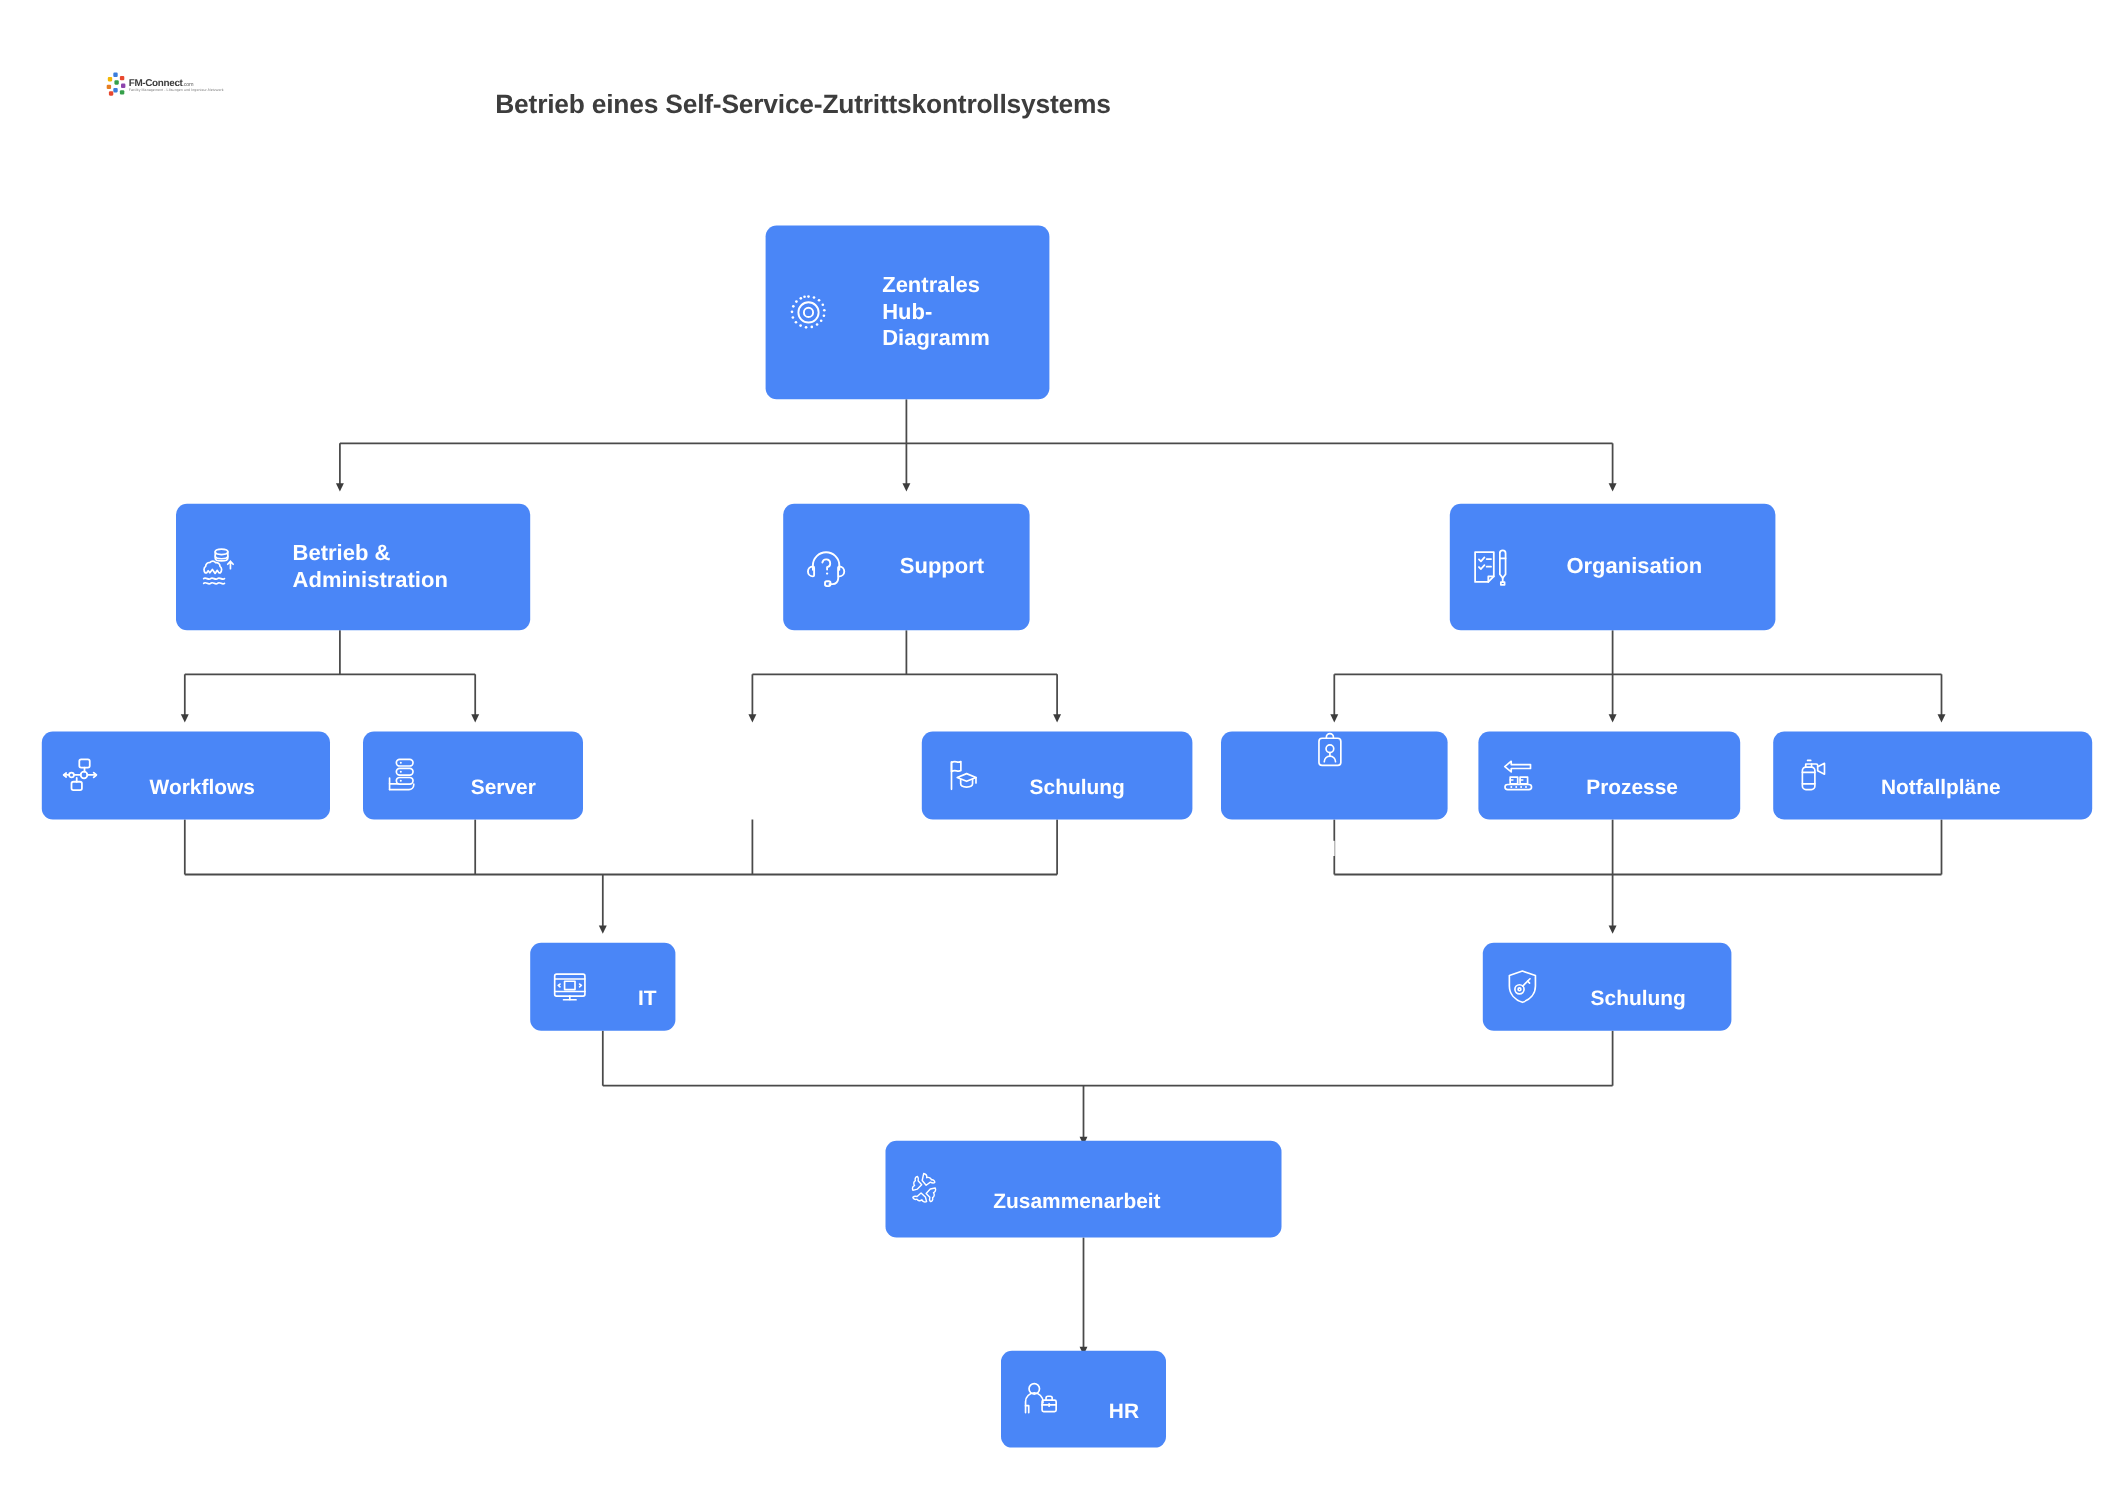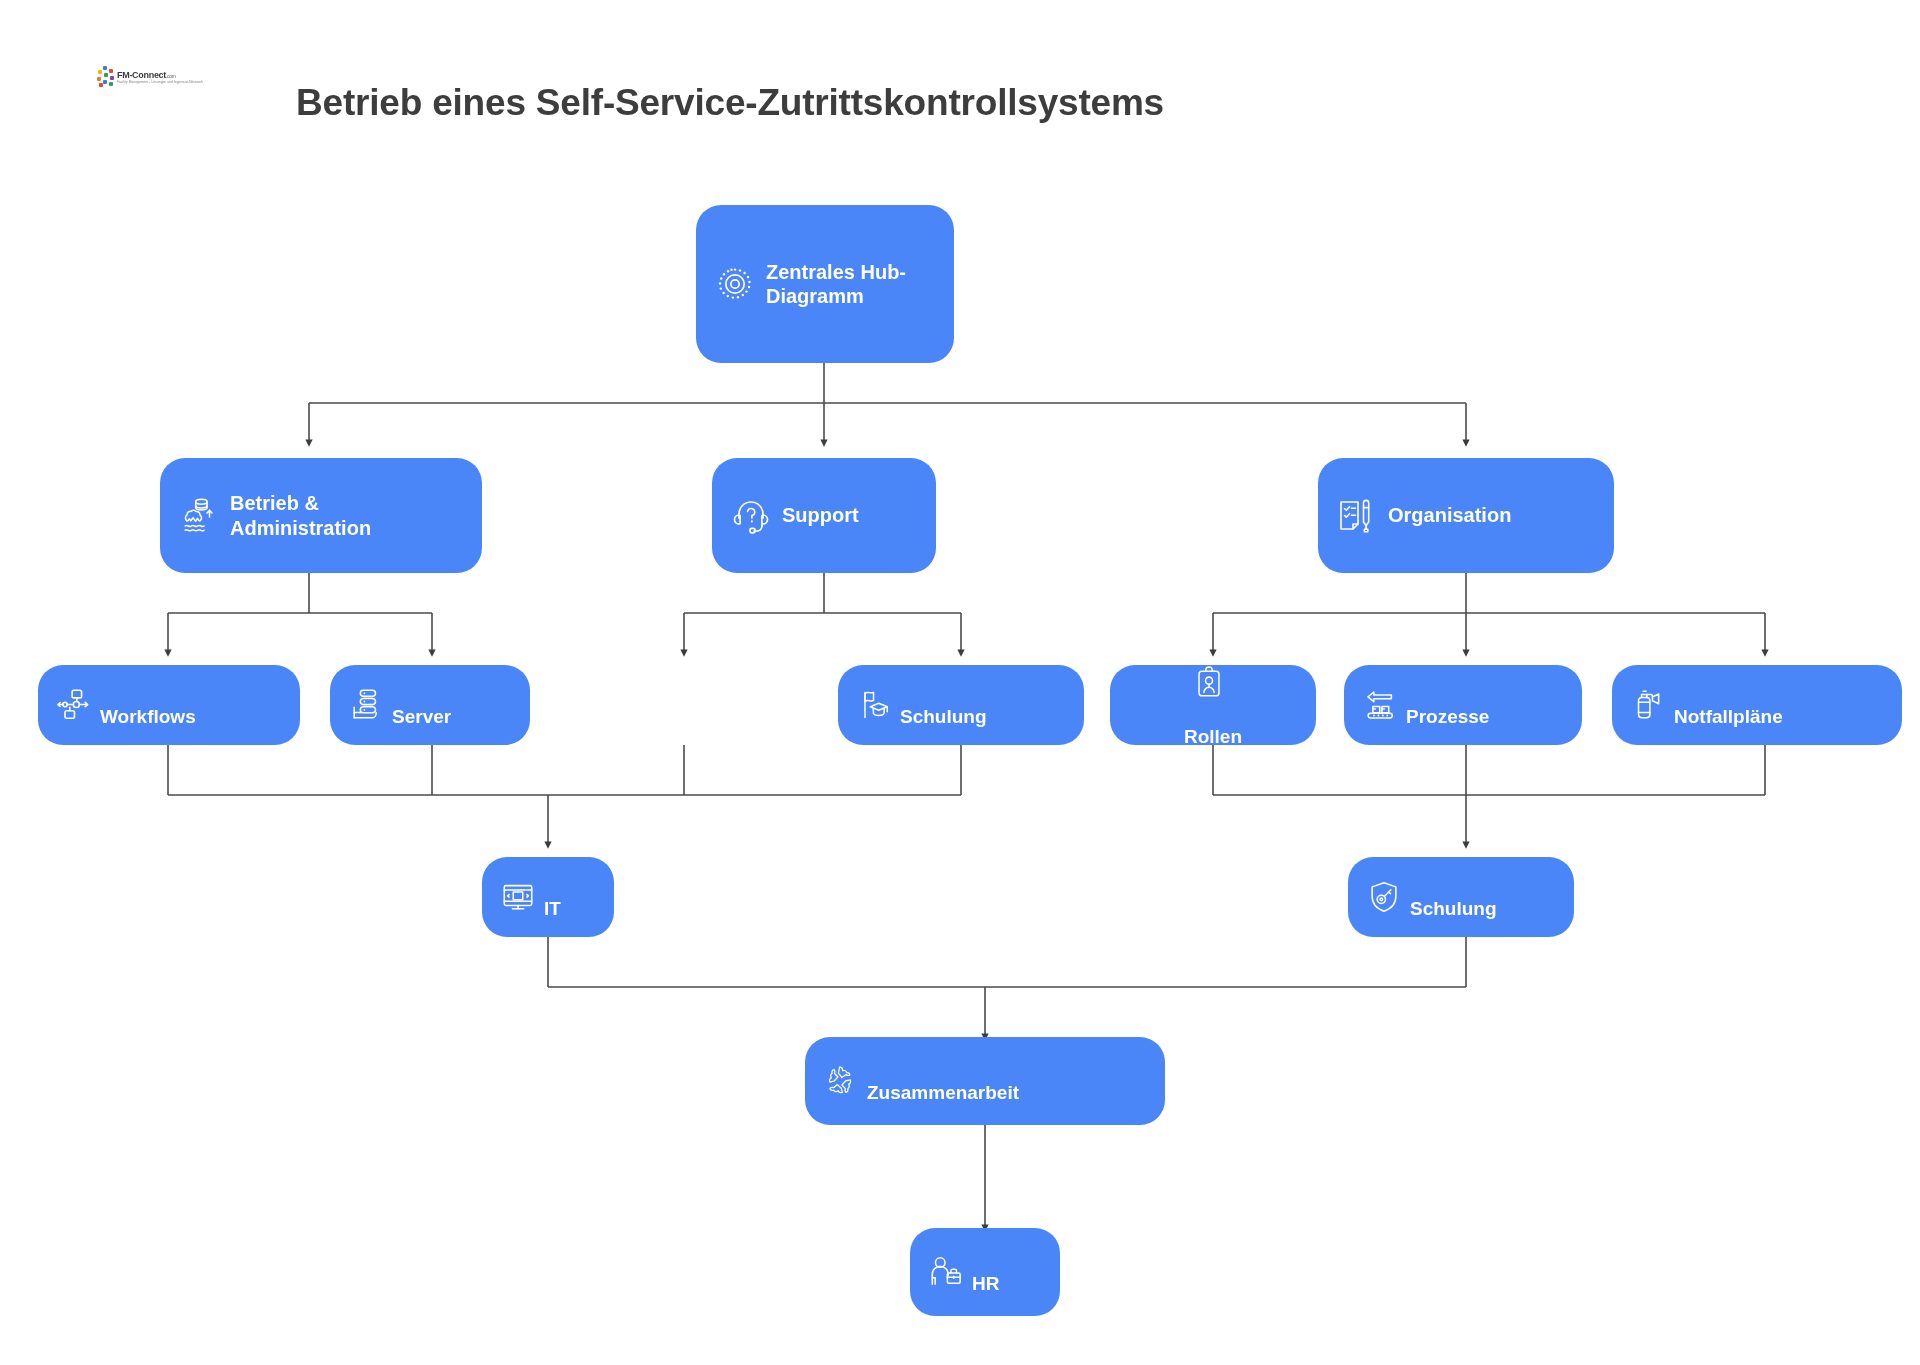--- a/index.html
+++ b/index.html
@@ -23,37 +23,38 @@
   .logo-text .dotcom { font-size: 5px; font-weight: normal; color: #666; }
   .logo-sub {
     position: absolute; left: 21px; top: 18px;
     font-size: 3.2px; color: #7a7a7a; white-space: nowrap; letter-spacing: 0.1px;
   }
 
   
   .title {
     position: absolute; left: 0; top: 82px; width: 1460px;
     text-align: center;
-    font-size: 37px; font-weight: bold; color: #3d3d3d;
+    font-size: 24px; font-weight: bold; color: #3d3d3d;
     letter-spacing: -0.2px;
   }
 
   
   #wires { position: absolute; left: 0; top: 0; width: 1920px; height: 1365px; }
 
   
   .node {
     position: absolute;
     background: #4a86f7;
-    border-radius: 25px;
+    border-radius: 10px;
     display: flex;
     align-items: center;
     padding: 0 18px;
     color: #ffffff;
     z-index: 5;
+    gap: 36px;
   }
   .node .ico {
     flex: 0 0 auto;
     width: 42px; height: 42px;
     display: flex; align-items: center; justify-content: center;
     margin-right: 10px;
   }
   .node .ico svg { display: block; }
   .node .lbl {
     font-size: 20px; font-weight: bold;

